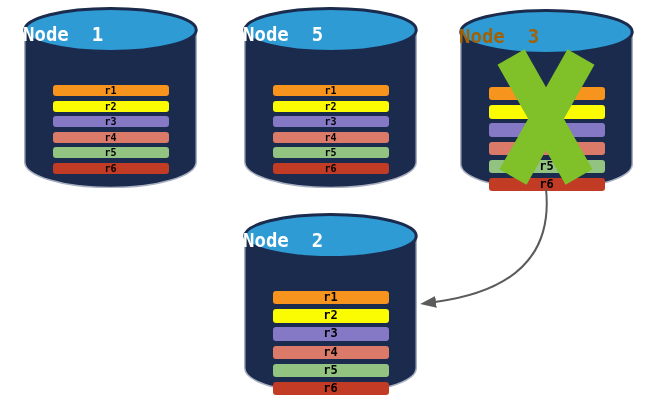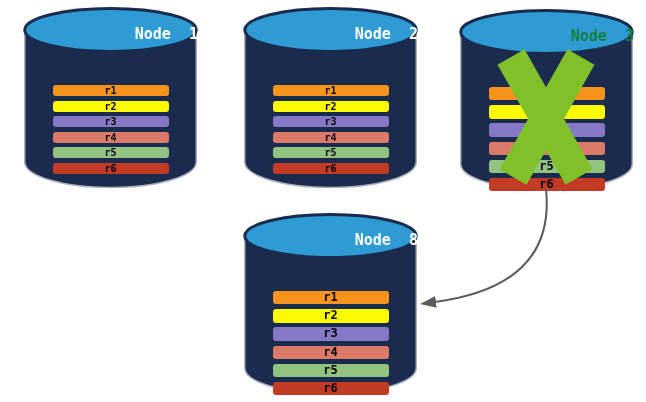--- a/index.html
+++ b/index.html
@@ -20,22 +20,22 @@
     position: absolute;
     left: 0; top: 0;
     width: 175px; height: 181px;
     display: block;
   }
   .node-title {
     position: absolute;
     left: 0; top: 16px;
     width: 175px; height: 22px;
     line-height: 22px;
-    text-align: right;
-    font-size: 15px;
+    text-align: left;
+    font-size: 19px;
     font-weight: bold;
     white-space: pre;
     letter-spacing: 0px;
   }
   .rows {
     position: absolute;
     left: 29.5px; top: 58px;
     width: 116px;
     display: flex;
     flex-direction: column;
@@ -83,57 +83,57 @@
       <div class="row" style="background-color: rgb(146, 195, 129); color: rgb(0, 0, 0);">r5</div>
       <div class="row" style="background-color: rgb(194, 59, 36); color: rgb(0, 0, 0);">r6</div>
     </div>
   </div>
 
   <div class="node" style="left:243px; top:7px;">
     <svg class="cyl" viewBox="0 0 175 181">
       <path d="M 1.75 23 L 1.75 155 A 85.75 25.5 0 0 0 173.25 155 L 173.25 23 Z" stroke-width="1.5" fill="#1B2B4D" stroke="#A8AFC0"></path>
       <ellipse cx="87.5" cy="23" rx="85.75" ry="21.5" stroke-width="3" fill="#2E9BD5" stroke="#1B2B4D"></ellipse>
     </svg>
-    <div class="node-title" style="color: rgb(255, 255, 255);">Node  2</div>
+    <div class="node-title" style="color: rgb(255, 255, 255);">Node  5</div>
     <div class="rows rows-sm">
       <div class="row" style="background-color: rgb(247, 148, 29); color: rgb(0, 0, 0);">r1</div>
       <div class="row" style="background-color: rgb(251, 251, 2); color: rgb(0, 0, 0);">r2</div>
       <div class="row" style="background-color: rgb(133, 121, 198); color: rgb(0, 0, 0);">r3</div>
       <div class="row" style="background-color: rgb(219, 122, 104); color: rgb(0, 0, 0);">r4</div>
       <div class="row" style="background-color: rgb(146, 195, 129); color: rgb(0, 0, 0);">r5</div>
       <div class="row" style="background-color: rgb(194, 59, 36); color: rgb(0, 0, 0);">r6</div>
     </div>
   </div>
 
   <div class="node" style="left:459px; top:9px;">
     <svg class="cyl" viewBox="0 0 175 181">
       <path d="M 1.75 23 L 1.75 155 A 85.75 25.5 0 0 0 173.25 155 L 173.25 23 Z" stroke-width="1.5" fill="#1B2B4D" stroke="#A8AFC0"></path>
       <ellipse cx="87.5" cy="23" rx="85.75" ry="21.5" stroke-width="3" fill="#2E9BD5" stroke="#1B2B4D"></ellipse>
     </svg>
-    <div class="node-title" style="color: #15803d;">Node  3</div>
+    <div class="node-title" style="color: #a16207;">Node  3</div>
     <div class="rows rows-lg">
       <div class="row" style="background-color: rgb(247, 148, 29); color: rgb(0, 0, 0);">r1</div>
       <div class="row" style="background-color: rgb(251, 251, 2); color: rgb(0, 0, 0);">r2</div>
       <div class="row" style="background-color: rgb(133, 121, 198); color: rgb(0, 0, 0);">r3</div>
       <div class="row" style="background-color: rgb(219, 122, 104); color: rgb(0, 0, 0);">r4</div>
       <div class="row" style="background-color: rgb(146, 195, 129); color: rgb(0, 0, 0);">r5</div>
       <div class="row" style="background-color: rgb(194, 59, 36); color: rgb(0, 0, 0);">r6</div>
     </div>
     <svg class="cross-overlay" viewBox="0 0 175 181">
       <line x1="52" y1="48" x2="120" y2="168" stroke-width="31" stroke-linecap="butt" stroke="#80C028"></line>
       <line x1="122" y1="48" x2="54" y2="168" stroke-width="31" stroke-linecap="butt" stroke="#80C028"></line>
     </svg>
   </div>
 
   <div class="node" style="left:243px; top:213px;">
     <svg class="cyl" viewBox="0 0 175 181">
       <path d="M 1.75 23 L 1.75 155 A 85.75 25.5 0 0 0 173.25 155 L 173.25 23 Z" stroke-width="1.5" fill="#1B2B4D" stroke="#A8AFC0"></path>
       <ellipse cx="87.5" cy="23" rx="85.75" ry="21.5" stroke-width="3" fill="#2E9BD5" stroke="#1B2B4D"></ellipse>
     </svg>
-    <div class="node-title" style="color: rgb(255, 255, 255);">Node  8</div>
+    <div class="node-title" style="color: rgb(255, 255, 255);">Node  2</div>
     <div class="rows rows-lg">
       <div class="row" style="background-color: rgb(247, 148, 29); color: rgb(0, 0, 0);">r1</div>
       <div class="row" style="background-color: rgb(251, 251, 2); color: rgb(0, 0, 0);">r2</div>
       <div class="row" style="background-color: rgb(133, 121, 198); color: rgb(0, 0, 0);">r3</div>
       <div class="row" style="background-color: rgb(219, 122, 104); color: rgb(0, 0, 0);">r4</div>
       <div class="row" style="background-color: rgb(146, 195, 129); color: rgb(0, 0, 0);">r5</div>
       <div class="row" style="background-color: rgb(194, 59, 36); color: rgb(0, 0, 0);">r6</div>
     </div>
   </div>
 

